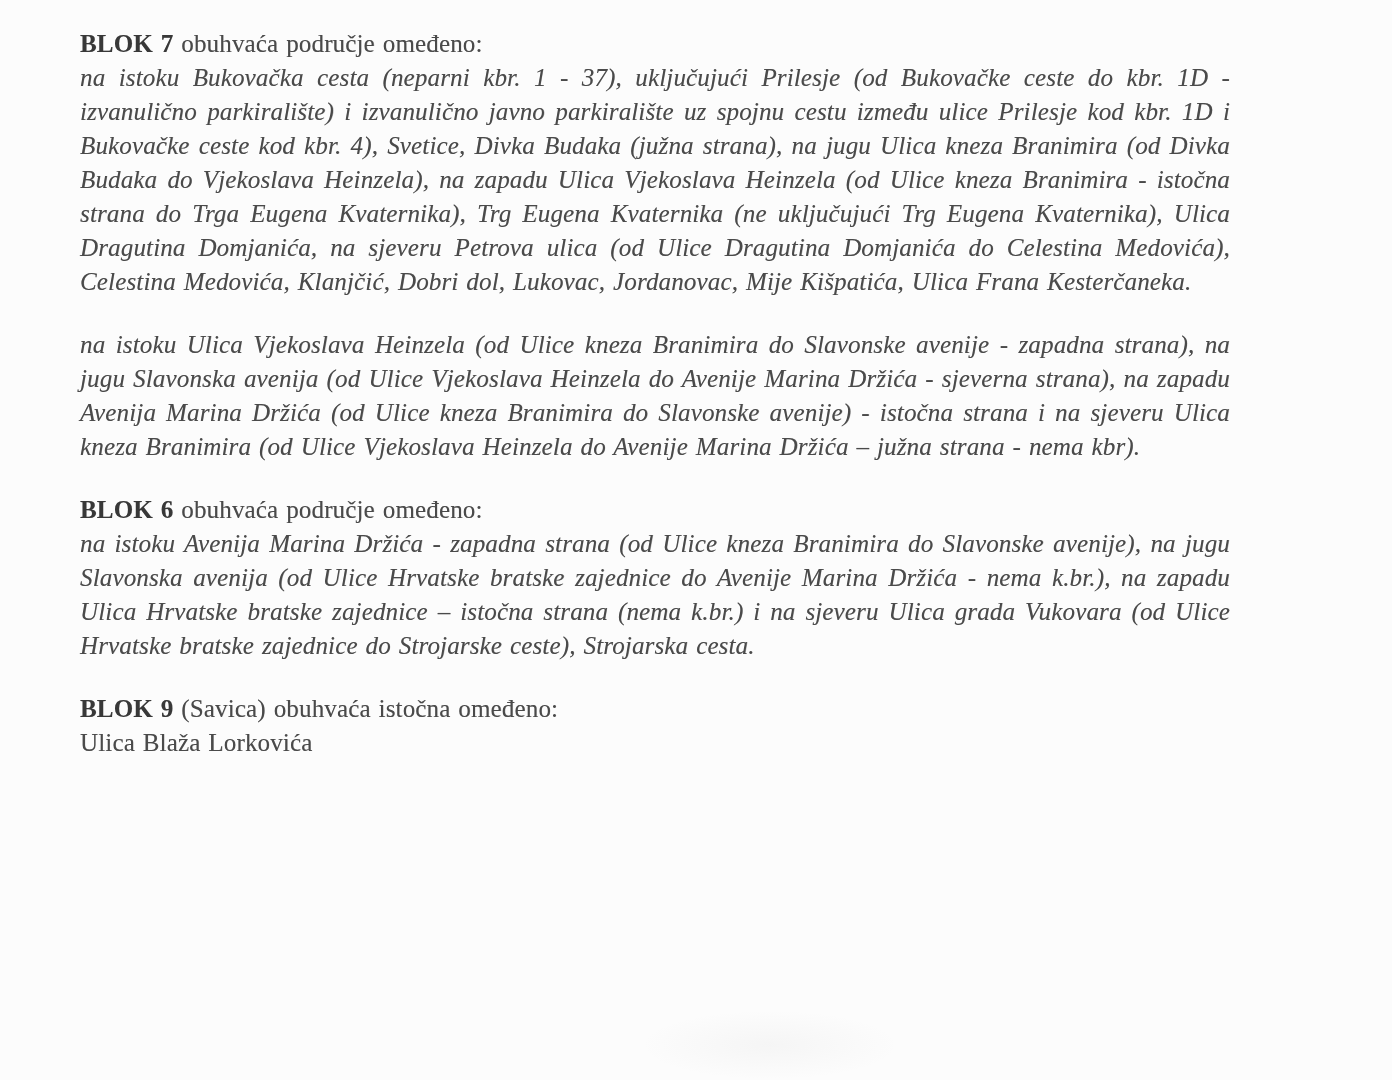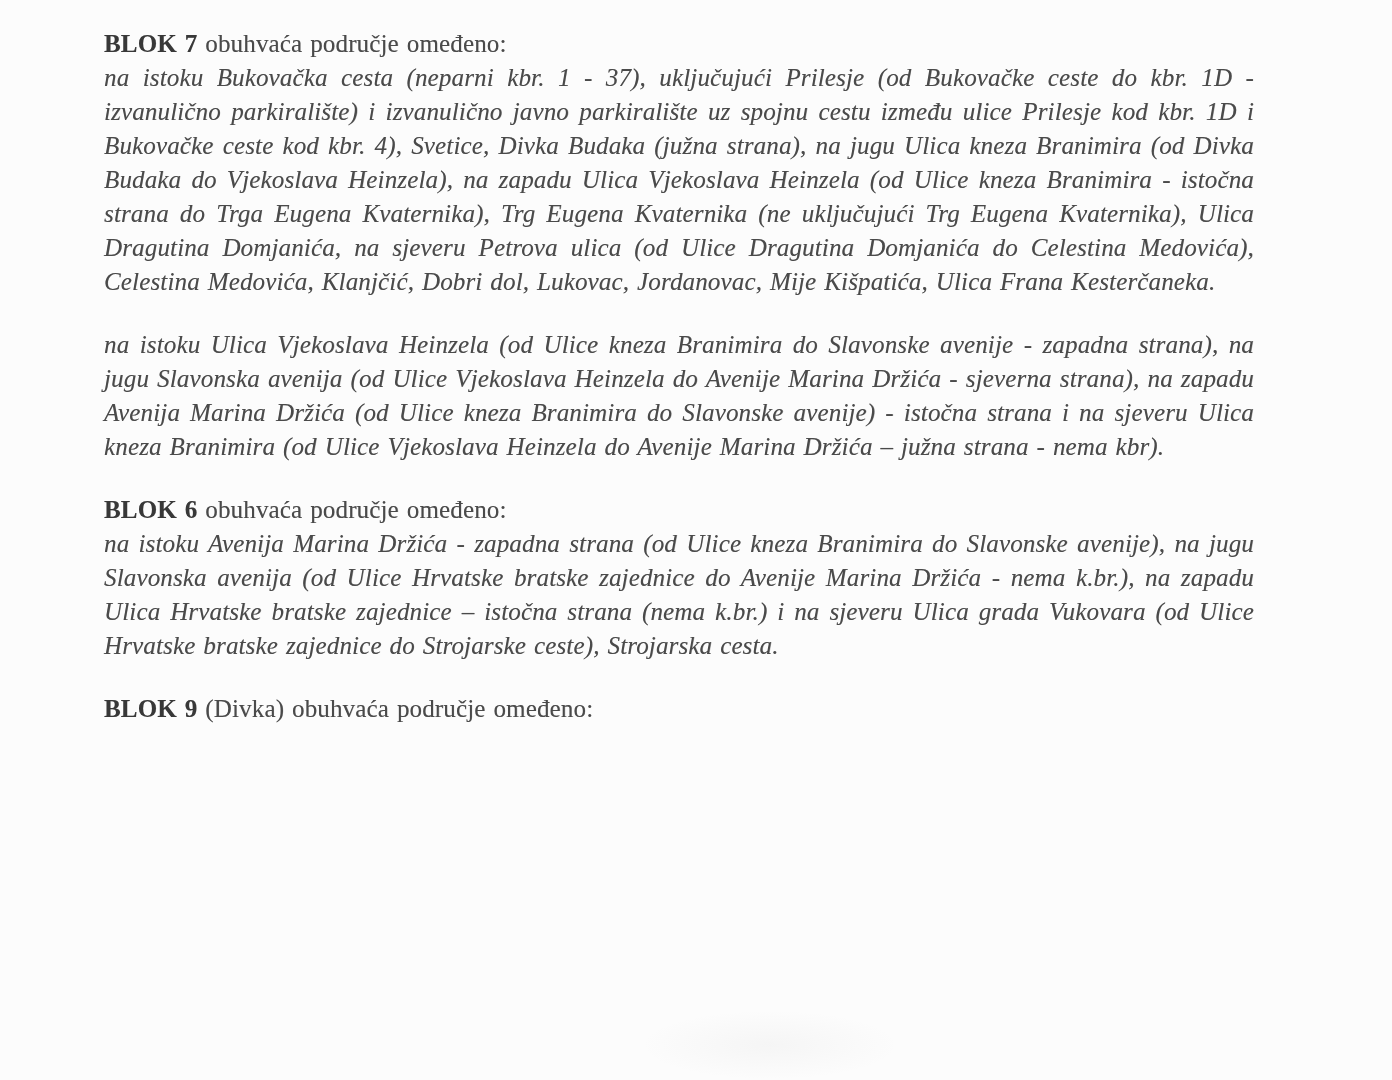--- a/index.html
+++ b/index.html
@@ -9,21 +9,21 @@
   body {
     width: 1392px;
     height: 1080px;
     background: #fcfcfc;
     overflow: hidden;
     position: relative;
     font-family: "Liberation Serif", "DejaVu Serif", serif;
   }
   .page {
     position: absolute;
-    left: 104px;
+    left: 80px;
     top: 27px;
     width: 1150px;
     color: #4a4a4a;
     font-size: 25px;
     line-height: 34px;
     letter-spacing: 0.15px;
     word-spacing: 1.5px;
     text-shadow: 0.3px 0.3px 0.6px rgba(90,90,90,0.45);
     filter: blur(0.3px);
   }
@@ -67,18 +67,19 @@
   <section class="para">
     <div class="para-body">na istoku Ulica Vjekoslava Heinzela (od Ulice kneza Branimira do Slavonske avenije - zapadna strana), na jugu Slavonska avenija (od Ulice Vjekoslava Heinzela do Avenije Marina Držića - sjeverna strana), na zapadu Avenija Marina Držića (od Ulice kneza Branimira do Slavonske avenije) - istočna strana i na sjeveru Ulica kneza Branimira (od Ulice Vjekoslava Heinzela do Avenije Marina Držića – južna strana - nema kbr).</div>
   </section>
 
   <section class="para">
     <div class="para-heading"><span class="blok-label">BLOK 6</span><span> obuhvaća područje omeđeno:</span></div>
     <div class="para-body">na istoku Avenija Marina Držića - zapadna strana (od Ulice kneza Branimira do Slavonske avenije), na jugu Slavonska avenija (od Ulice Hrvatske bratske zajednice do Avenije Marina Držića - nema k.br.), na zapadu Ulica Hrvatske bratske zajednice – istočna strana (nema k.br.) i na sjeveru Ulica grada Vukovara (od Ulice Hrvatske bratske zajednice do Strojarske ceste), Strojarska cesta.</div>
   </section>
 
   <section class="para">
-    <div class="para-heading"><span class="blok-label">BLOK 9</span><span> (Divka) obuhvaća područje omeđeno:</span></div>
+    <div class="para-heading"><span class="blok-label">BLOK 9</span><span> (Savica) obuhvaća istočna omeđeno:</span></div>
+    <div class="extra-line">Ulica Blaža Lorkovića</div>
   </section>
 
 </div>
 
 <div class="scan-smudge"></div>
 
 </body></html>

